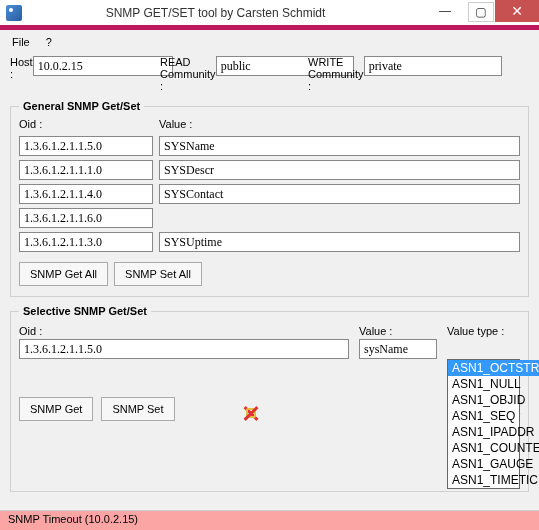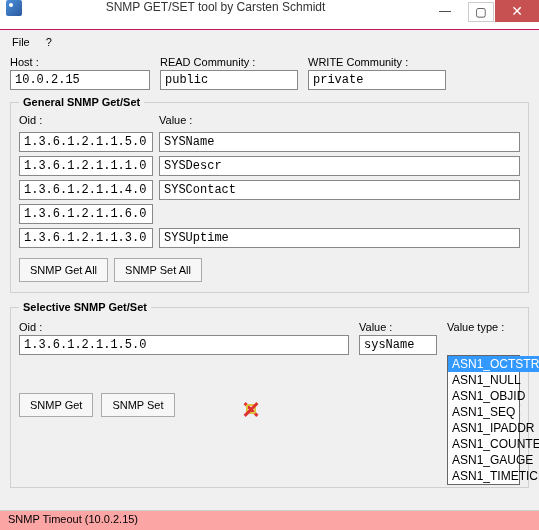--- a/index.html
+++ b/index.html
@@ -1,39 +1,39 @@
 <!DOCTYPE html>
 <html><head>
 <meta charset="utf-8">
 <style>
 * { box-sizing: border-box; margin: 0; padding: 0; }
 body { font-family: "Segoe UI", Tahoma, sans-serif; font-size: 11px; background: #f0f0f0; width: 539px; height: 530px; overflow: hidden; }
 
-.titlebar { height: 30px; background: #fff; border-bottom: 1px solid #be185d; display: flex; padding-left: 6px; }
+.titlebar { height: 30px; background: #fff; border-bottom: 5px solid #be185d; display: flex; align-items: center; padding-left: 6px; }
 .titlebar .icon { width: 16px; height: 16px; background: linear-gradient(135deg,#4a90d9,#2c5aa0); border-radius: 2px; margin-right: 6px; position: relative; }
 .titlebar .icon::after { content:""; position:absolute; top:3px; left:3px; width:4px; height:4px; background:#fff; border-radius:50%; }
 .titlebar .title { flex: 1; text-align: center; color: #333; font-size: 12px; padding-right: 20px; }
 .titlebar .controls { display: flex; height: 100%; }
 .titlebar .ctrl { width: 44px; height: 22px; display: flex; align-items: center; justify-content: center; font-size: 12px; color: #333; cursor: default; }
 .titlebar .ctrl.min { background:#fff;}
 .titlebar .ctrl.max { border:1px solid #ccc; margin:2px 1px; height:20px; width:26px; }
 .titlebar .ctrl.close { background: #c75050; color: #fff; width: 44px; font-size: 14px;}
 
 .menubar { height: 20px; background: #f0f0f0; display: flex; align-items: flex-end; padding: 0 6px; gap: 4px; }
 .menubar span { padding: 2px 6px; }
 
 .client { padding: 6px 10px 0 10px; }
 
 .row3 { display: flex; gap: 0; margin-bottom: 6px; }
-.fieldcol { display: flex; flex-direction: column; }
+.fieldcol { display: flex; flex-direction: row; }
 .fieldcol.c1 { width: 150px; }
 .fieldcol.c2 { width: 148px; }
 .fieldcol.c3 { width: 148px; }
 .lbl { font-size: 11px; color: #000; margin-bottom: 2px; }
-input[type=text] { border: 1px solid #888; background: #fff; height: 20px; padding: 6px 4px; font-size: 12px; font-family: Liberation Mono, monospace; width: 100%; }
+input[type=text] { border: 1px solid #888; background: #fff; height: 20px; padding: 6px 4px; font-size: 12px; font-family: Liberation Serif, serif; width: 100%; }
 
 fieldset { border: 1px solid #d0d0d0; padding: 6px 8px 10px 8px; margin-bottom: 8px; }
 legend { font-size: 11px; padding: 0 4px; font-weight: bold; }
 
 .hdr2 { display: flex; }
 .hdr2 .h1 { width: 140px; }
 .hdr2 .h2 { flex: 1; }
 
 .pairrow { display: flex; gap: 6px; margin-top: 4px; }
 .pairrow .oid { width: 134px; }

